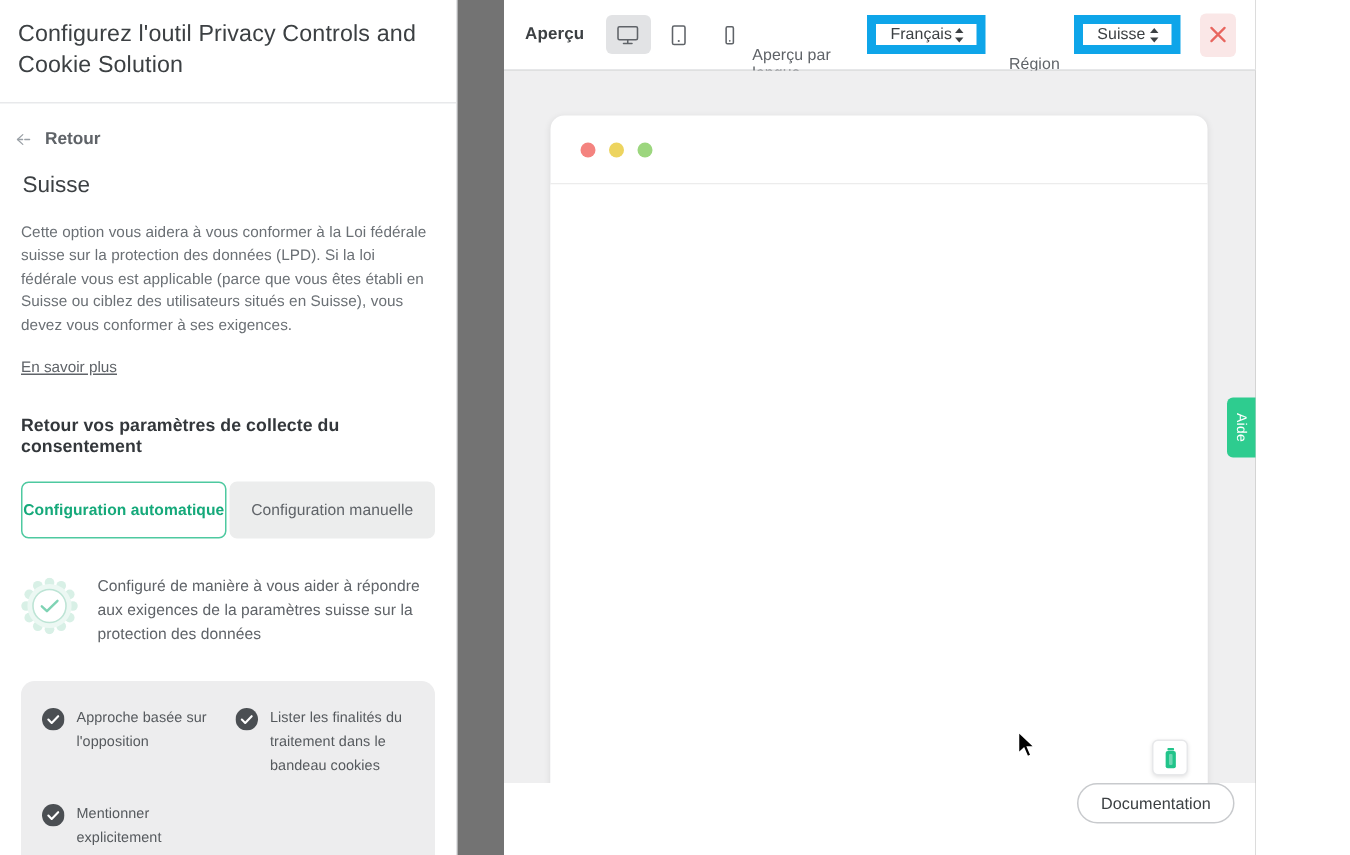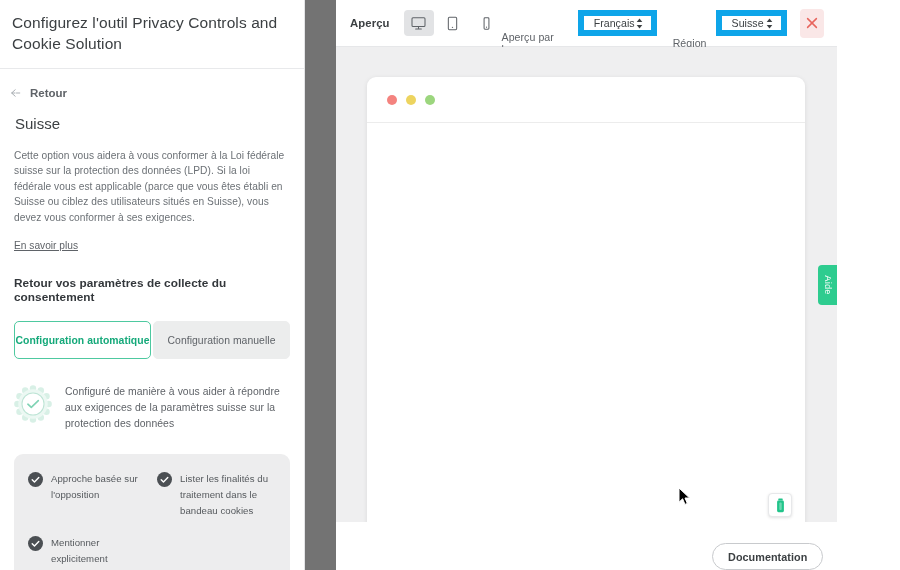--- a/index.html
+++ b/index.html
@@ -173,23 +173,22 @@
     border: 1px solid #e7e8ea;
     border-radius: 4px;
     box-shadow: 0 1px 3px rgba(0,0,0,.12);
     display: flex; align-items: center; justify-content: center;
     cursor: pointer;
   }
 
   .footer-bar {
     height: 48px; flex: 0 0 48px;
     background: #ffffff;
-    display: flex; align-items: flex-end; justify-content: flex-end;
+    display: flex; align-items: flex-start; justify-content: flex-end;
     padding-right: 14px;
-    font-weight: bold;
   }
   .doc-btn {
     height: 27px; padding: 0 15px;
     border: 1px solid #c8cacd; border-radius: 14px;
     background: #ffffff; color: #3c4043;
     font-size: 10.8px; letter-spacing: .05px;
     display: flex; align-items: center; cursor: pointer;
   }
 
   .help-tab {

